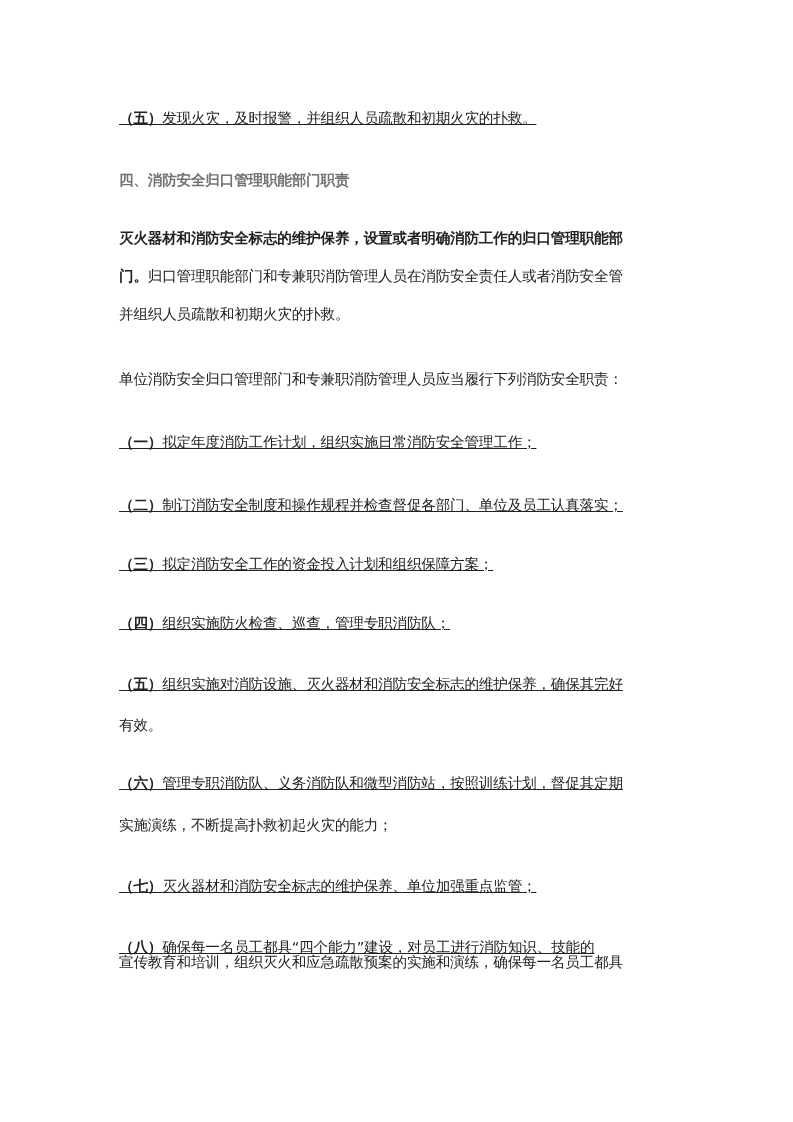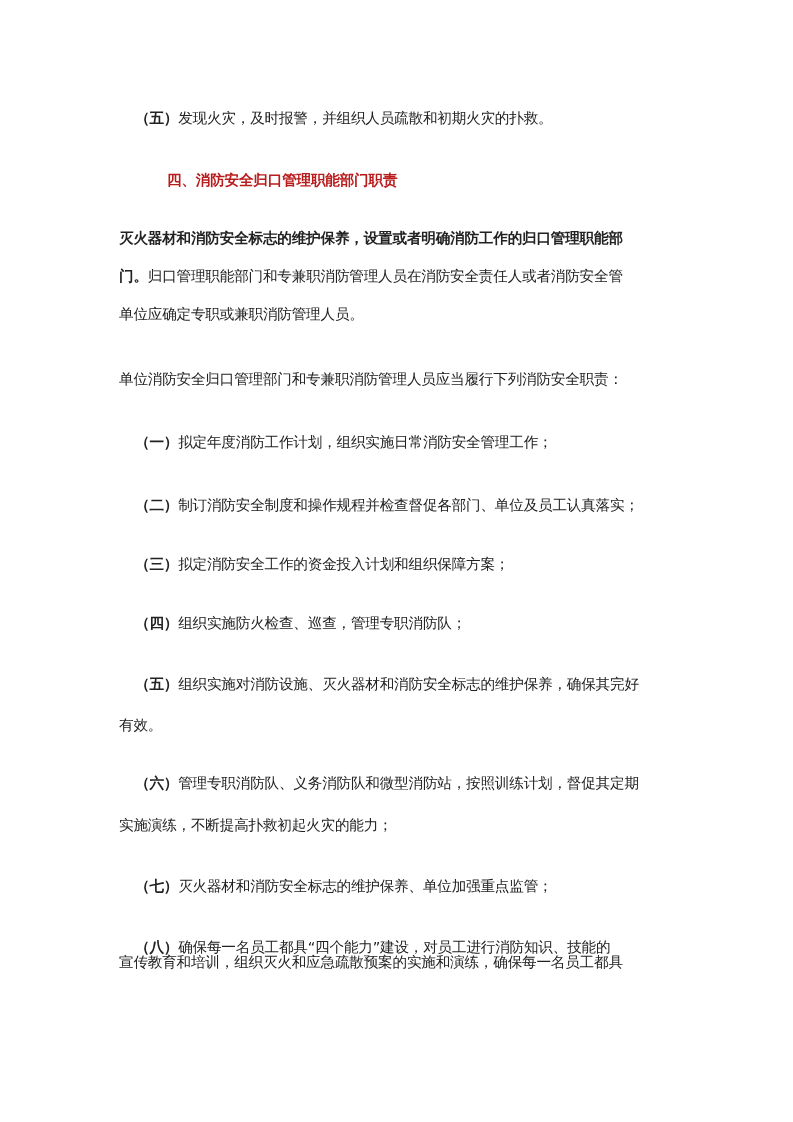--- a/index.html
+++ b/index.html
@@ -1,34 +1,34 @@
 <!DOCTYPE html>
 <html><head>
   <meta charset="utf-8">
   <style>
     html, body { margin: 0; padding: 0; background: #ffffff; }
     body { width: 793px; height: 1122px; position: relative; overflow: hidden;
       font-family: "DejaVu Sans", "Liberation Sans", sans-serif; color: #222222; }
     .page { position: absolute; left: 119px; top: 0; width: 560px; }
     .line { position: absolute; left: 0; white-space: nowrap; font-size: 14.6px; line-height: 20px; letter-spacing: -0.2px; }
-    .ind { left: 16px; }
+    .ind { left: 0; text-decoration: underline; }
     .b { font-weight: bold; }
-    .heading { color: #b91c1c; font-weight: bold; font-size: 14.6px; margin-left: 48px; }
+    .heading { color: #737373; font-weight: bold; font-size: 14.6px; }
   </style>
 </head>
 <body>
 
 <div class="page">
   <div class="line ind" style="top:108px"><span class="b">（五）</span><span>发现火灾，及时报警，并组织人员疏散和初期火灾的扑救。</span></div>
 
   <div class="line heading" style="top:170px">四、消防安全归口管理职能部门职责</div>
 
   <div class="line b" style="top:228px">灭火器材和消防安全标志的维护保养，设置或者明确消防工作的归口管理职能部</div>
   <div class="line" style="top:266px"><span class="b">门。</span><span>归口管理职能部门和专兼职消防管理人员在消防安全责任人或者消防安全管</span></div>
-  <div class="line" style="top:304px">单位应确定专职或兼职消防管理人员。</div>
+  <div class="line" style="top:304px">并组织人员疏散和初期火灾的扑救。</div>
 
   <div class="line" style="top:369px">单位消防安全归口管理部门和专兼职消防管理人员应当履行下列消防安全职责：</div>
 
   <div class="line ind" style="top:432px"><span class="b">（一）</span><span>拟定年度消防工作计划，组织实施日常消防安全管理工作；</span></div>
   <div class="line ind" style="top:495px"><span class="b">（二）</span><span>制订消防安全制度和操作规程并检查督促各部门、单位及员工认真落实；</span></div>
   <div class="line ind" style="top:554px"><span class="b">（三）</span><span>拟定消防安全工作的资金投入计划和组织保障方案；</span></div>
   <div class="line ind" style="top:613px"><span class="b">（四）</span><span>组织实施防火检查、巡查，管理专职消防队；</span></div>
   <div class="line ind" style="top:674px"><span class="b">（五）</span><span>组织实施对消防设施、灭火器材和消防安全标志的维护保养，确保其完好</span></div>
   <div class="line" style="top:715px">有效。</div>
 

